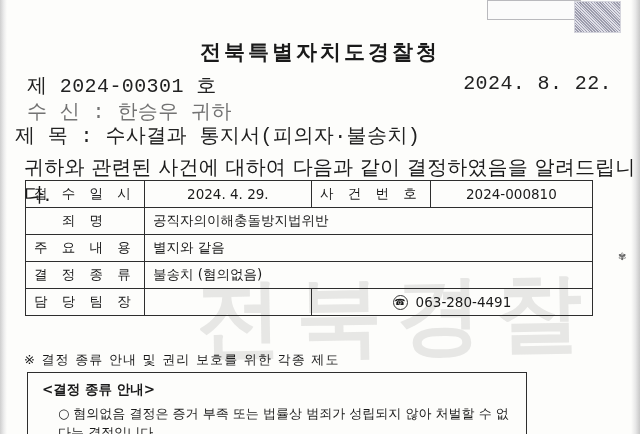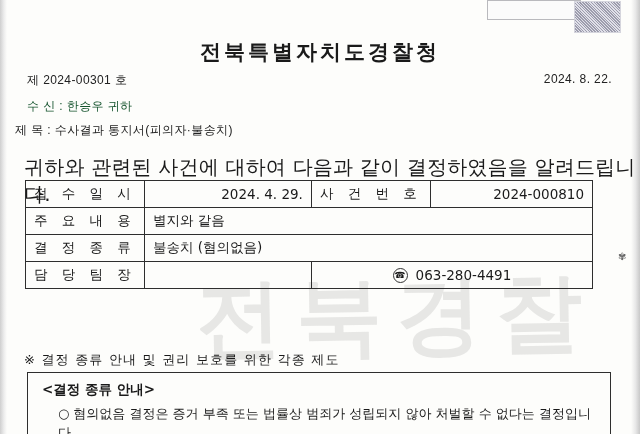--- a/index.html
+++ b/index.html
@@ -82,28 +82,28 @@
     width: 640px;
     text-align: center;
     font-size: 21px;
     font-weight: 700;
     letter-spacing: 3px;
     font-family: "DejaVu Serif", serif;
   }
 
   .hdr {
     position: absolute;
-    font-size: 12px;
+    font-size: 20px;
     letter-spacing: .4px;
-    font-family: Liberation Sans, sans-serif;
+    font-family: Liberation Mono, monospace;
     color: #222;
   }
   .hdr-num   { left: 27px;  top: 72px; }
   .hdr-date  { right: 28px; top: 72px; }
-  .hdr-recv  { left: 27px;  top: 98px; color:#14532d; }
+  .hdr-recv  { left: 27px;  top: 98px; color:#737373; }
   .hdr-subj  { left: 15px;  top: 122px; }
 
   .lead {
     position: absolute;
     left: 24px; top: 154px;
     font-size: 20px;
     font-family: "DejaVu Sans", sans-serif;
     letter-spacing: .2px;
   }
 
@@ -125,21 +125,21 @@
     white-space: nowrap;
   }
   .lbl {
     text-align: center;
     letter-spacing: 5px;
     padding-left: 12px;
     padding-right: 7px;
     width: 96px;
   }
   .val { text-align: left; }
-  .val-c { text-align: right; }
+  .val-c { text-align: center; }
   .w-num { width: 150px; }
 
   .phone-cell {
     text-align: center;
   }
   .phone-ico {
     display: inline-block;
     border: 1px solid #333;
     border-radius: 50%;
     width: 13px; height: 13px;
@@ -155,21 +155,21 @@
     left: 24px; top: 351px;
     font-size: 13px;
     font-weight: 400;
     font-family: "DejaVu Sans", sans-serif;
     letter-spacing: 1.2px;
   }
 
   .inner-box {
     position: absolute;
     left: 27px; top: 372px;
-    width: 584px;
+    width: 500px;
     height: 62px;
     border: 1px solid #2e2e2e;
     border-bottom: none;
     box-sizing: border-box;
     font-family: "DejaVu Sans", sans-serif;
     background: transparent;
   }
   .inner-title {
     position: absolute;
     left: 14px; top: 8px;
@@ -207,20 +207,24 @@
 
   <div class="lead">귀하와 관련된 사건에 대하여 다음과 같이 결정하였음을 알려드립니다.</div>
 
   <table class="tbl">
     <tbody>
       <tr>
         <td class="lbl">접 수 일 시</td>
         <td class="val-c w-num">2024. 4. 29.</td>
         <td class="lbl">사 건 번 호</td>
         <td class="val-c">2024-000810</td>
+      </tr>
+      <tr>
+        <td class="lbl">죄        명</td>
+        <td class="val" colspan="3">공직자의이해충돌방지법위반</td>
       </tr>
       <tr>
         <td class="lbl">주 요 내 용</td>
         <td class="val" colspan="3">별지와 같음</td>
       </tr>
       <tr>
         <td class="lbl">결 정 종 류</td>
         <td class="val" colspan="3">불송치 (혐의없음)</td>
       </tr>
       <tr>

